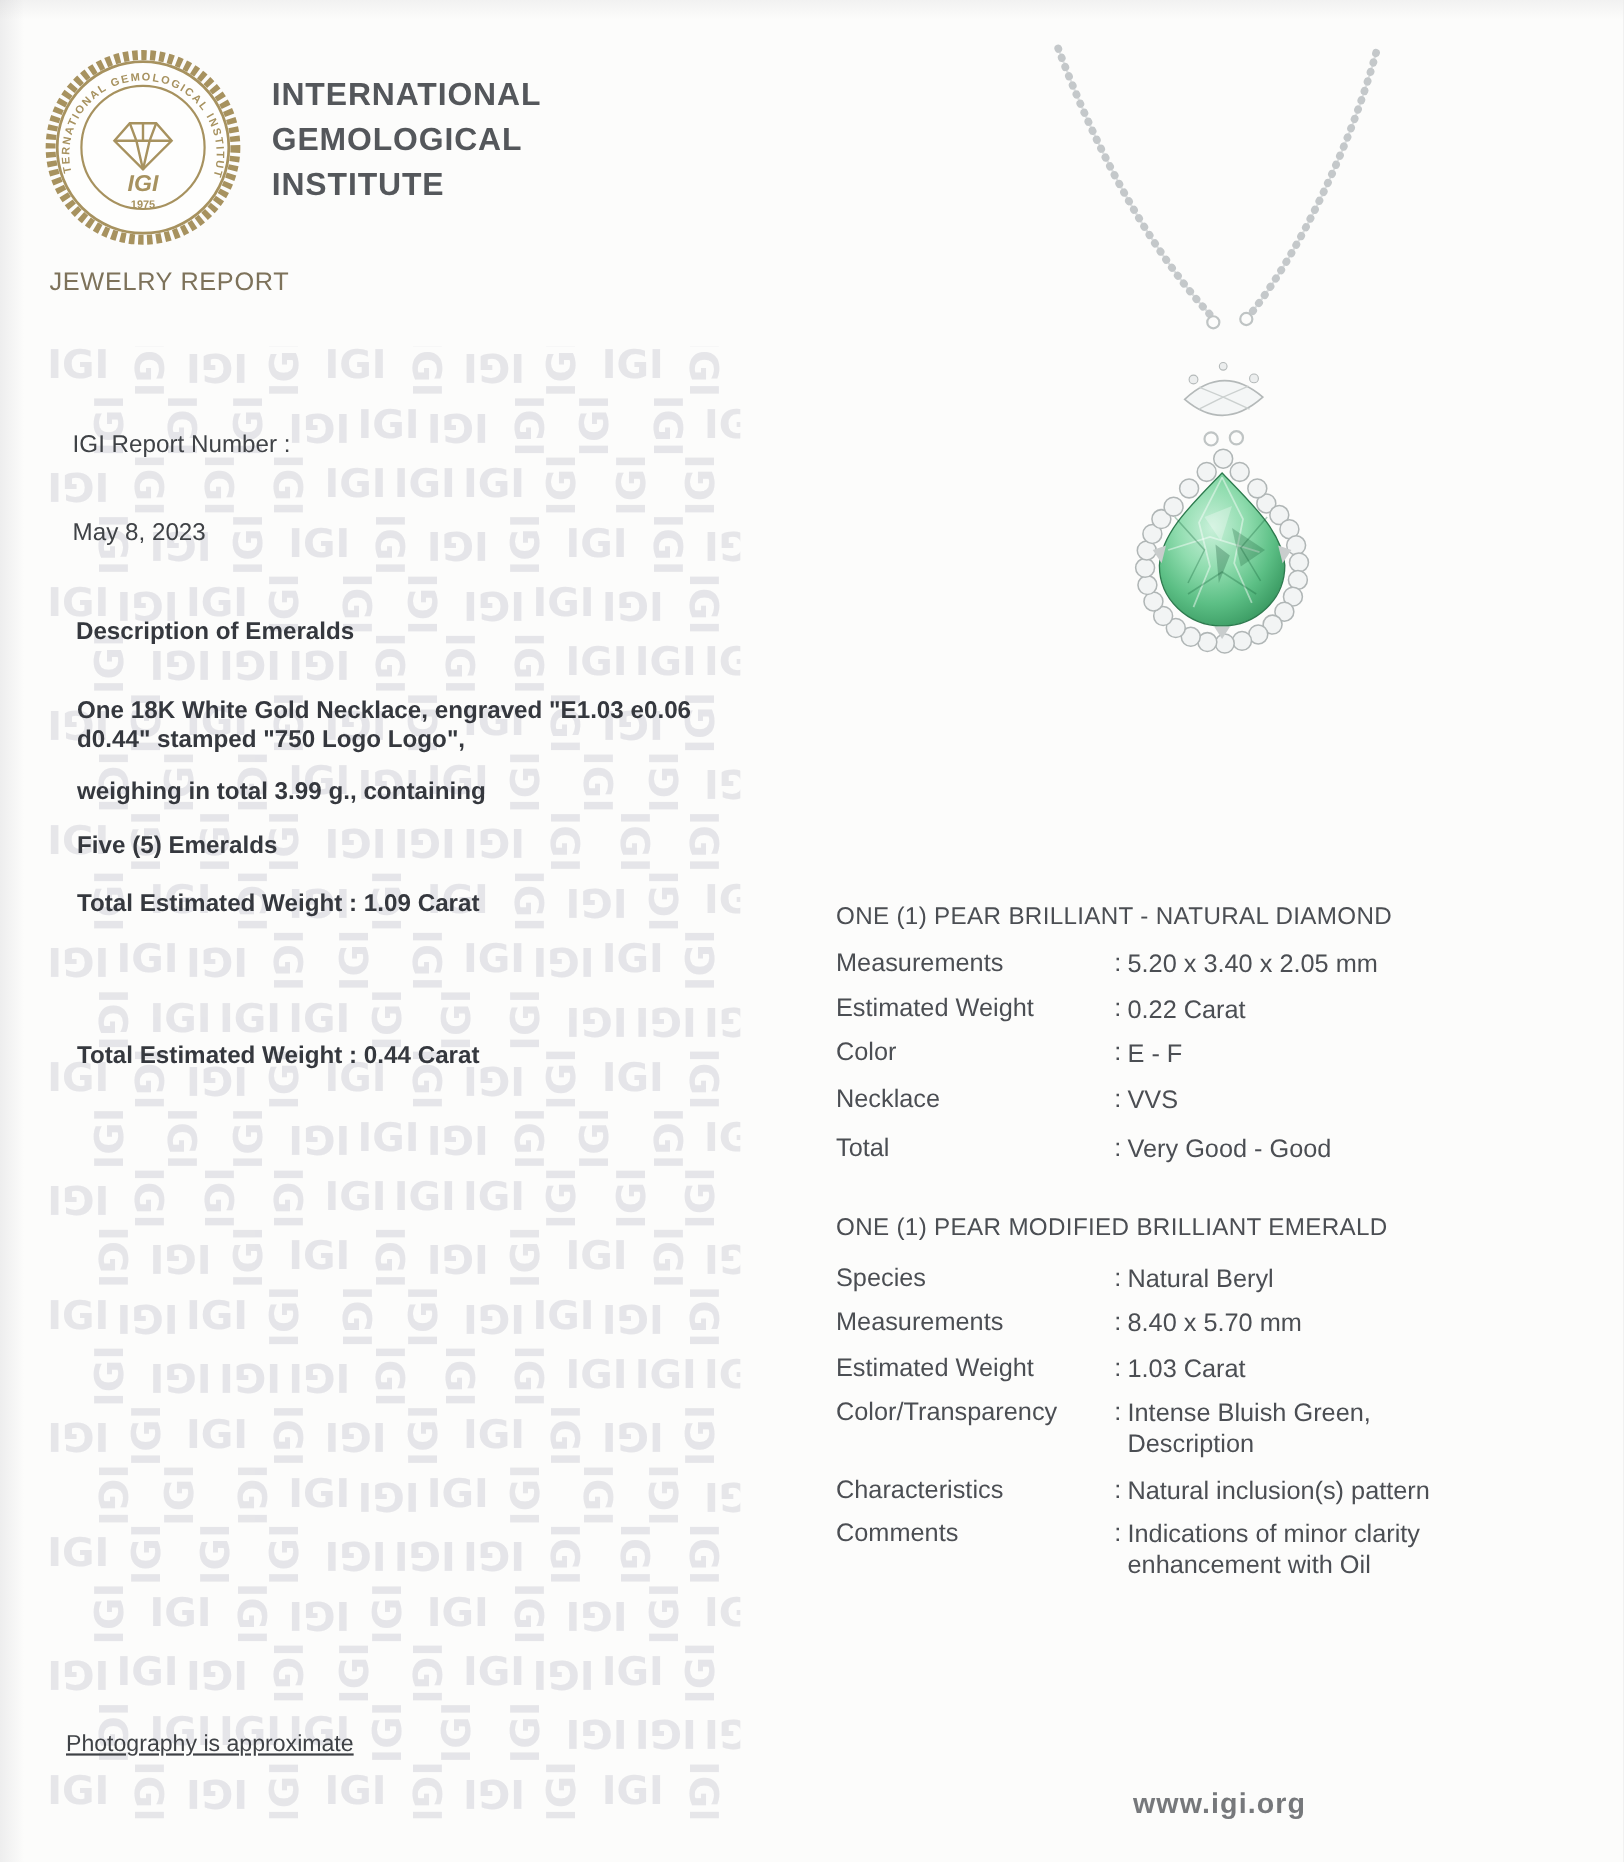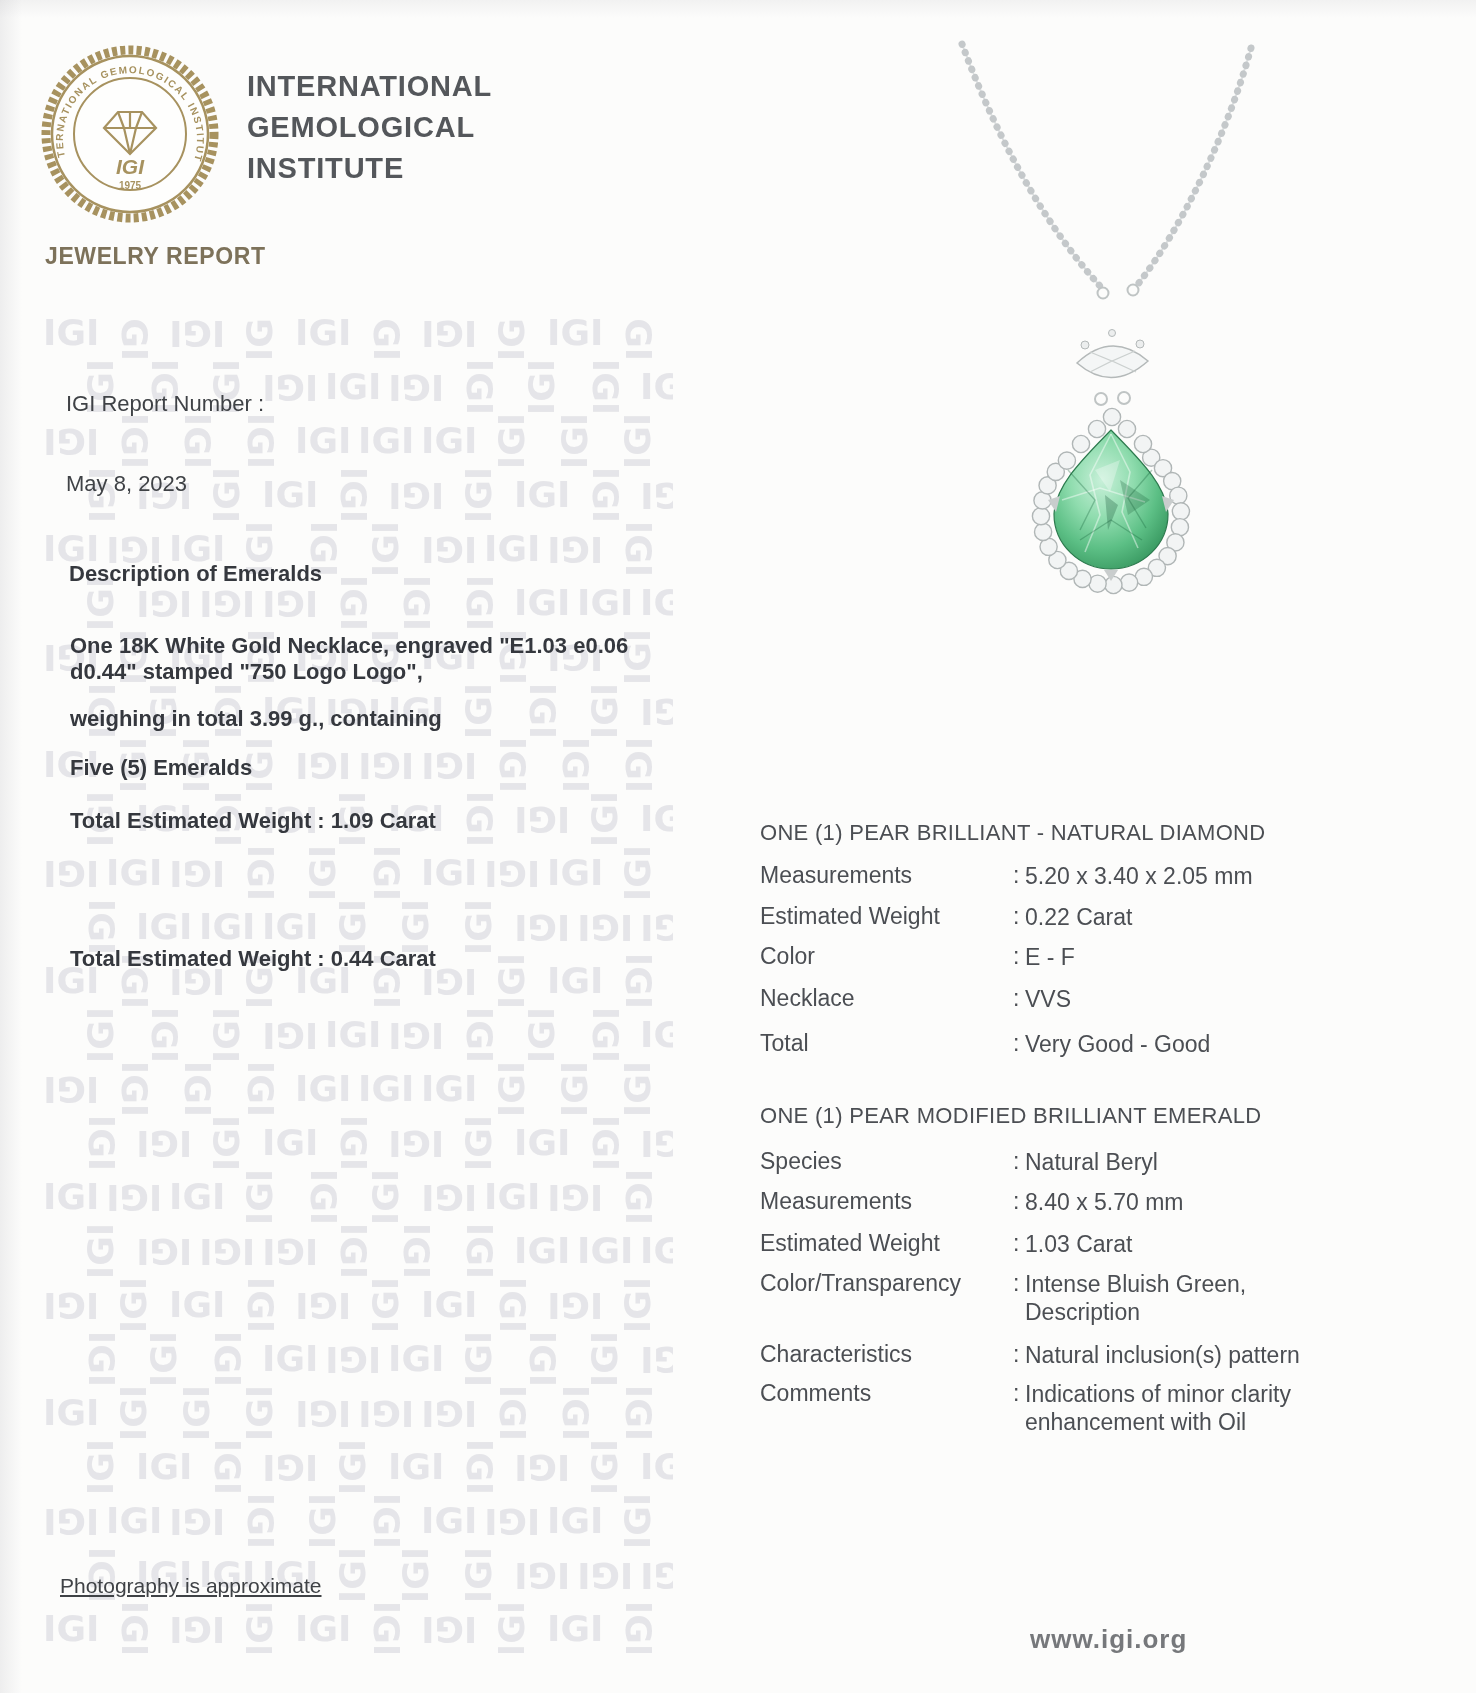--- a/index.html
+++ b/index.html
@@ -19,21 +19,21 @@
   }
   
   #seal{position:absolute;left:40px;top:44px;width:180px;height:180px;}
   .brand{
     position:absolute;left:247px;top:66px;
     font-size:29px;font-weight:bold;color:#54575b;
     letter-spacing:0.8px;line-height:41px;
   }
   .report-type{
     position:absolute;left:45px;top:243px;
-    font-size:23px;font-weight:bold;color:#7d725a;letter-spacing:0.6px;
+    font-size:23px;font-weight:normal;color:#7d725a;letter-spacing:0.6px;
   }
   
   #igi-watermark{
     position:absolute;left:43px;top:315px;width:630px;height:1338px;
     overflow:hidden;pointer-events:none;
   }
   .wm-cell{
     position:absolute;
     font-size:36px;font-weight:bold;color:#e2e2e6;opacity:.85;
     font-family:"DejaVu Sans", sans-serif;

